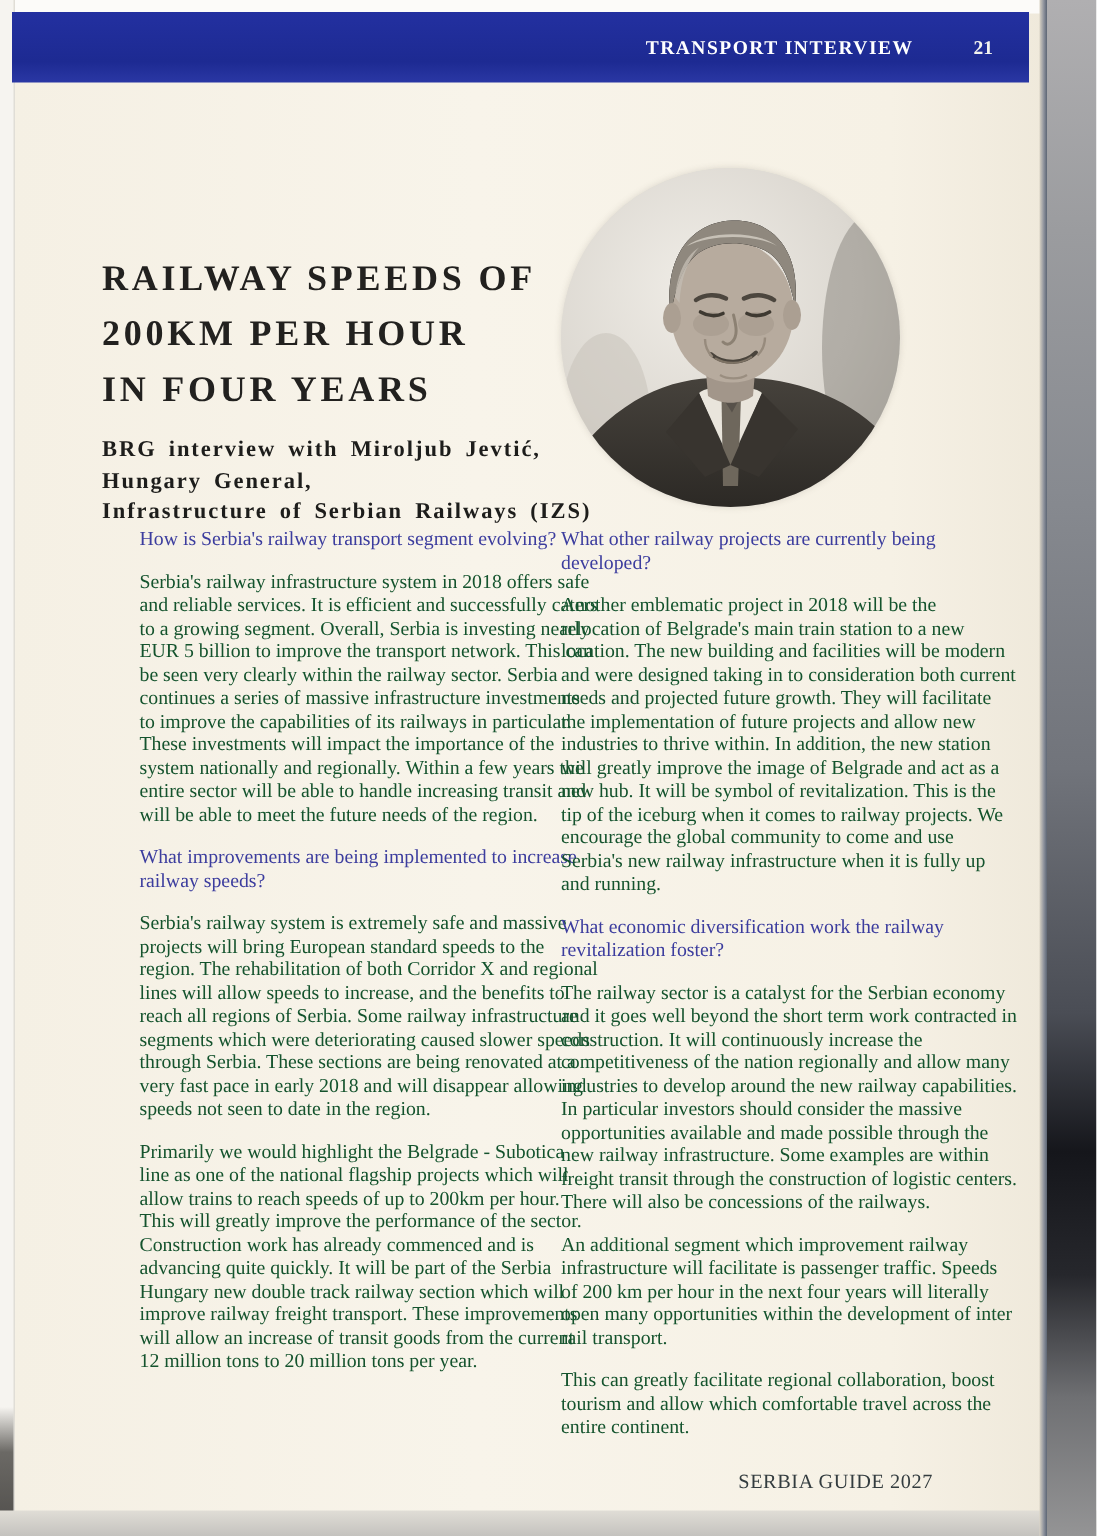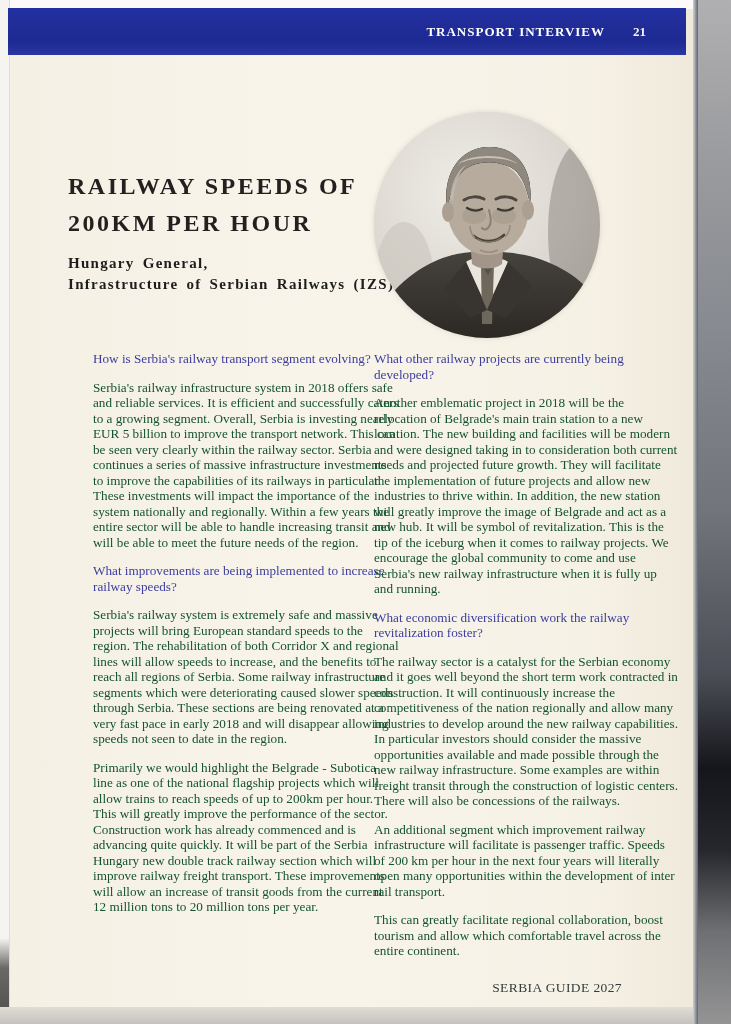--- a/index.html
+++ b/index.html
@@ -33,21 +33,21 @@
     position:absolute; left:698px; top:0; width:33px; height:1024px;
     background:linear-gradient(180deg,
       #b0afb1 0%, #9b9c9f 15%, #878a90 32%, #71747b 50%,
       #4a4d55 66%, #15161b 75%, #26272c 83%, #6f7073 91%, #949495 100%);
   }
   
   .banner {
     position:absolute; left:8px; top:8px; width:678px; height:47px;
     background:linear-gradient(180deg,#2330a0 0%, #1d2a92 70%, #2a37a4 100%);
     display:flex; align-items:center; justify-content:flex-end;
-    padding-right:40px; box-sizing:border-box; gap:28px;
+    padding-right:24px; box-sizing:border-box; gap:40px;
   }
   .banner .section {
     color:#ffffff; font-weight:bold; font-size:13px; letter-spacing:1px;
   }
   .banner .pagenum { color:#f3f3ef; font-weight:bold; font-size:13px; }
   
   .title-block { position:absolute; left:68px; top:168px; width:330px; }
   .title-line {
     font-weight:bold; font-size:24px; letter-spacing:2.5px;
     line-height:37px; color:#22211f;
@@ -90,21 +90,23 @@
 <div class="right-edge"></div>
 
 <div class="banner">
   <span class="section">TRANSPORT INTERVIEW</span>
   <span class="pagenum">21</span>
 </div>
 
 <div class="title-block">
   <div class="title-line">RAILWAY SPEEDS OF</div>
   <div class="title-line">200KM PER HOUR</div>
+  <div class="title-line">IN FOUR YEARS</div>
   <div class="byline">
+    <div class="byline-line">BRG interview with Miroljub Jevtić,</div>
     <div class="byline-line">Hungary General,</div>
     <div class="byline-line">Infrastructure of Serbian Railways (IZS)</div>
   </div>
 </div>
 
 <div class="portrait">
   <svg width="226" height="226" viewBox="0 0 226 226">
     <defs>
       <radialGradient id="bg" cx="40%" cy="35%" r="80%">
         <stop offset="0%" stop-color="#efece6"></stop>

